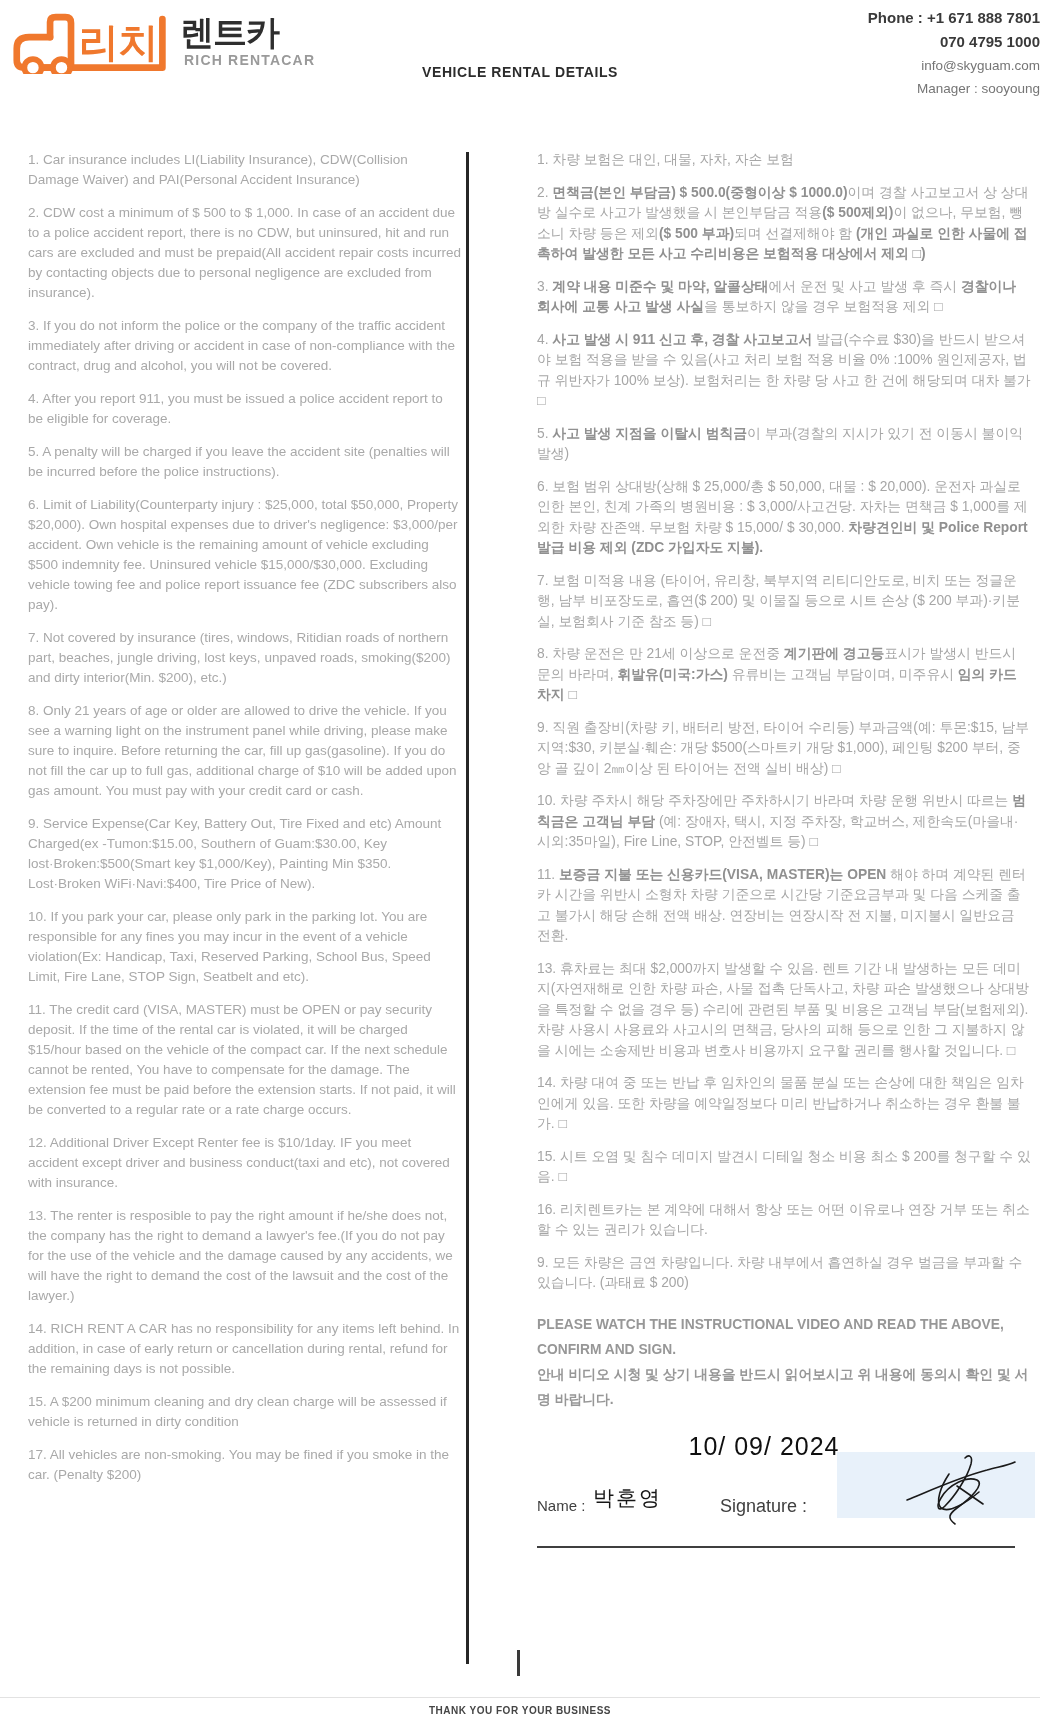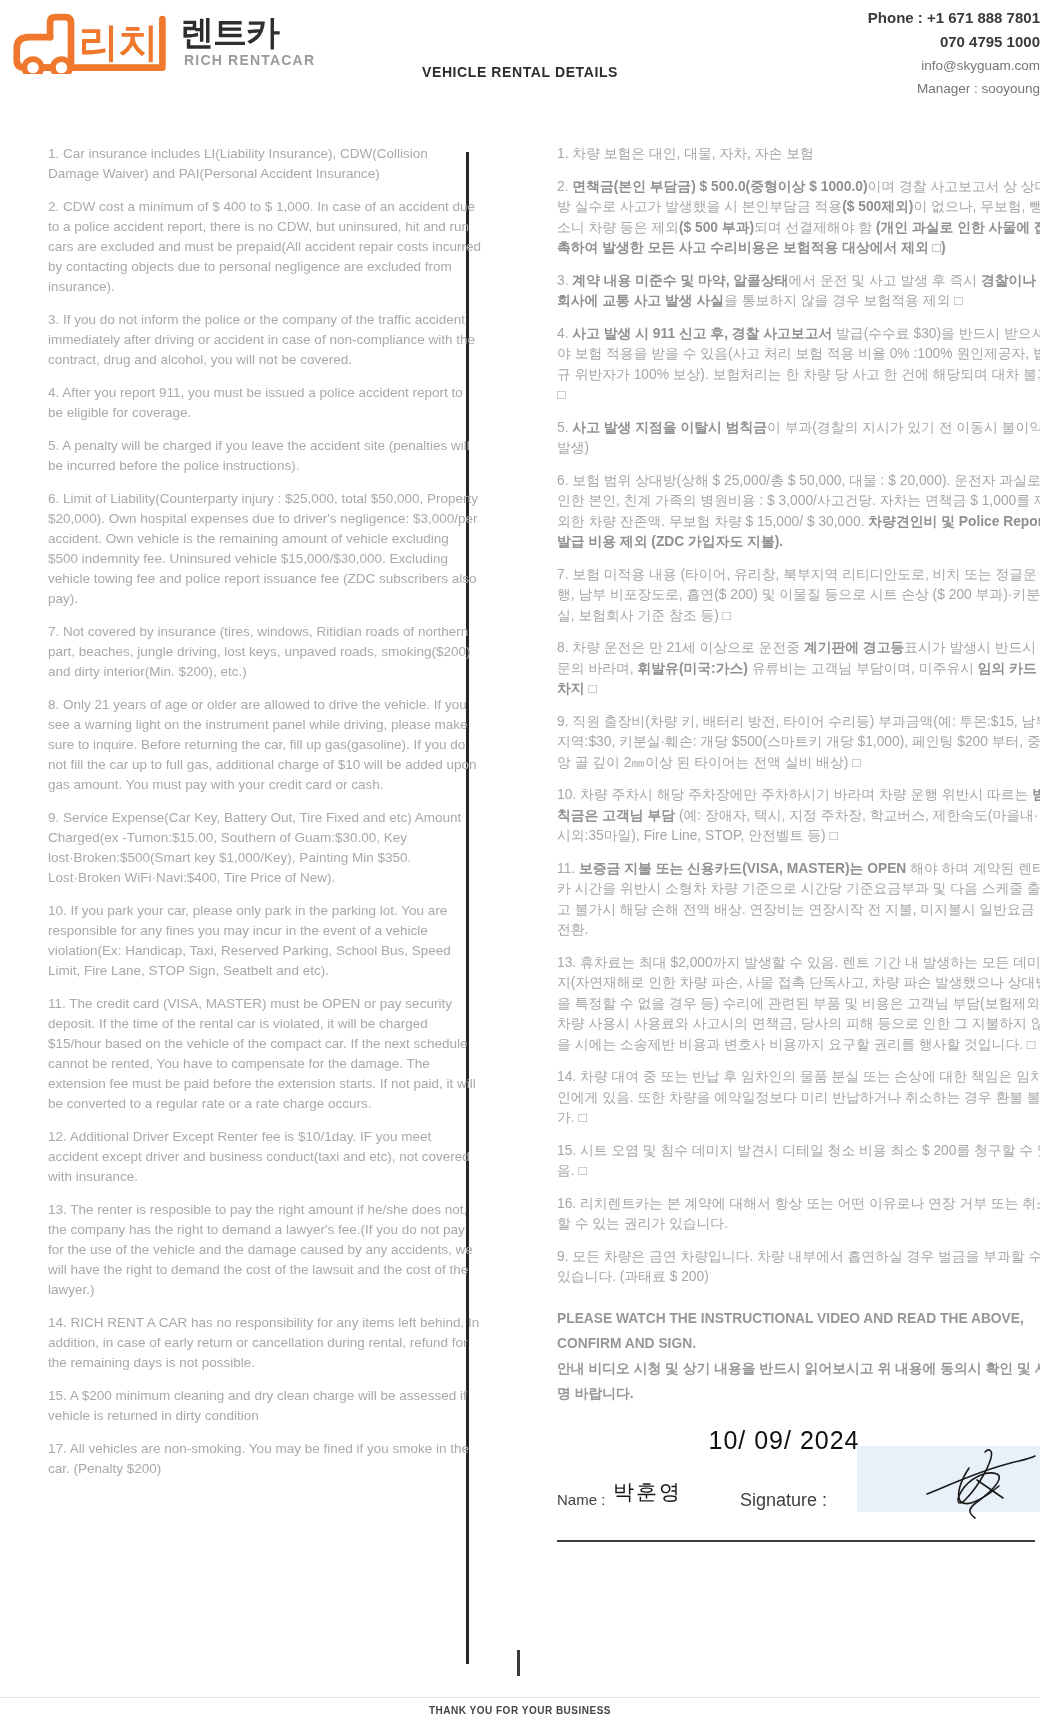--- a/index.html
+++ b/index.html
@@ -11,21 +11,21 @@
   .logo svg{position:absolute;left:0;top:2px;}
   .logo .brand-dark{position:absolute;left:168px;top:4px;font-size:34px;font-weight:800;color:#2e2e2e;letter-spacing:-1px;}
   .logo .brand-sub{position:absolute;left:172px;top:46px;font-size:14px;font-weight:700;color:#9a9a9a;letter-spacing:1.2px;}
   .title-ko{position:absolute;left:0;right:0;top:10px;text-align:center;font-size:25px;font-weight:600;color:#1d1d1d;letter-spacing:1px;}
   .title-en{position:absolute;left:0;right:0;top:48px;text-align:center;font-size:14px;font-weight:700;color:#2c2c2c;letter-spacing:.6px;margin-top:16px;}
   .contact{position:absolute;right:0;top:6px;text-align:right;}
   .contact .c1{font-size:15px;font-weight:700;color:#3a3a3a;line-height:24px;}
   .contact .c2{font-size:13.5px;color:#757575;line-height:23px;}
 
   
-  .col{position:absolute;top:144px;margin-left:20px;}
+  .col{position:absolute;top:150px;}
   .col-en{left:28px;width:433px;font-size:13.5px;line-height:20px;color:#a9a9a9;}
   .col-ko{left:537px;width:494px;font-size:13.8px;line-height:20.5px;color:#a6a6a6;}
   .col p.item{margin:0 0 12px 0;}
   .col-en p.item{margin-bottom:13px;}
   .col b{font-weight:700;color:#909090;}
   .divider{position:absolute;left:466px;top:152px;width:3px;height:1512px;background:#262626;}
   .divider-tick{position:absolute;left:517px;top:1650px;width:3px;height:26px;background:#3a3a3a;}
 
   
   .notice{font-weight:700;color:#979797;margin-top:18px;line-height:25px;}
@@ -70,21 +70,21 @@
     <div class="c1">070 4795 1000</div>
     <div class="c2">info@skyguam.com</div>
     <div class="c2">Manager : sooyoung</div>
   </div>
 
   <div class="divider"></div>
   <div class="divider-tick"></div>
 
   <div class="col col-en">
       <p class="item">1. Car insurance includes LI(Liability Insurance), CDW(Collision Damage Waiver) and PAI(Personal Accident Insurance)</p>
-      <p class="item">2. CDW cost a minimum of $ 400 to $ 1,000. In case of an accident due to a police accident report, there is no CDW, but uninsured, hit and run cars are excluded and must be prepaid(All accident repair costs incurred by contacting objects due to personal negligence are excluded from insurance).</p>
+      <p class="item">2. CDW cost a minimum of $ 500 to $ 1,000. In case of an accident due to a police accident report, there is no CDW, but uninsured, hit and run cars are excluded and must be prepaid(All accident repair costs incurred by contacting objects due to personal negligence are excluded from insurance).</p>
       <p class="item">3. If you do not inform the police or the company of the traffic accident immediately after driving or accident in case of non-compliance with the contract, drug and alcohol, you will not be covered.</p>
       <p class="item">4. After you report 911, you must be issued a police accident report to be eligible for coverage.</p>
       <p class="item">5. A penalty will be charged if you leave the accident site (penalties will be incurred before the police instructions).</p>
       <p class="item">6. Limit of Liability(Counterparty injury : $25,000, total $50,000, Property $20,000). Own hospital expenses due to driver's negligence: $3,000/per accident. Own vehicle is the remaining amount of vehicle excluding $500 indemnity fee. Uninsured vehicle $15,000/$30,000. Excluding vehicle towing fee and police report issuance fee (ZDC subscribers also pay).</p>
       <p class="item">7. Not covered by insurance (tires, windows, Ritidian roads of northern part, beaches, jungle driving, lost keys, unpaved roads, smoking($200) and dirty interior(Min. $200), etc.)</p>
       <p class="item">8. Only 21 years of age or older are allowed to drive the vehicle. If you see a warning light on the instrument panel while driving, please make sure to inquire. Before returning the car, fill up gas(gasoline). If you do not fill the car up to full gas, additional charge of $10 will be added upon gas amount. You must pay with your credit card or cash.</p>
       <p class="item">9. Service Expense(Car Key, Battery Out, Tire Fixed and etc) Amount Charged(ex -Tumon:$15.00, Southern of Guam:$30.00, Key lost·Broken:$500(Smart key $1,000/Key), Painting Min $350. Lost·Broken WiFi·Navi:$400, Tire Price of New).</p>
       <p class="item">10. If you park your car, please only park in the parking lot. You are responsible for any fines you may incur in the event of a vehicle violation(Ex: Handicap, Taxi, Reserved Parking, School Bus, Speed Limit, Fire Lane, STOP Sign, Seatbelt and etc).</p>
       <p class="item">11. The credit card (VISA, MASTER) must be OPEN or pay security deposit. If the time of the rental car is violated, it will be charged $15/hour based on the vehicle of the compact car. If the next schedule cannot be rented, You have to compensate for the damage. The extension fee must be paid before the extension starts. If not paid, it will be converted to a regular rate or a rate charge occurs.</p>
       <p class="item">12. Additional Driver Except Renter fee is $10/1day. IF you meet accident except driver and business conduct(taxi and etc), not covered with insurance.</p>

